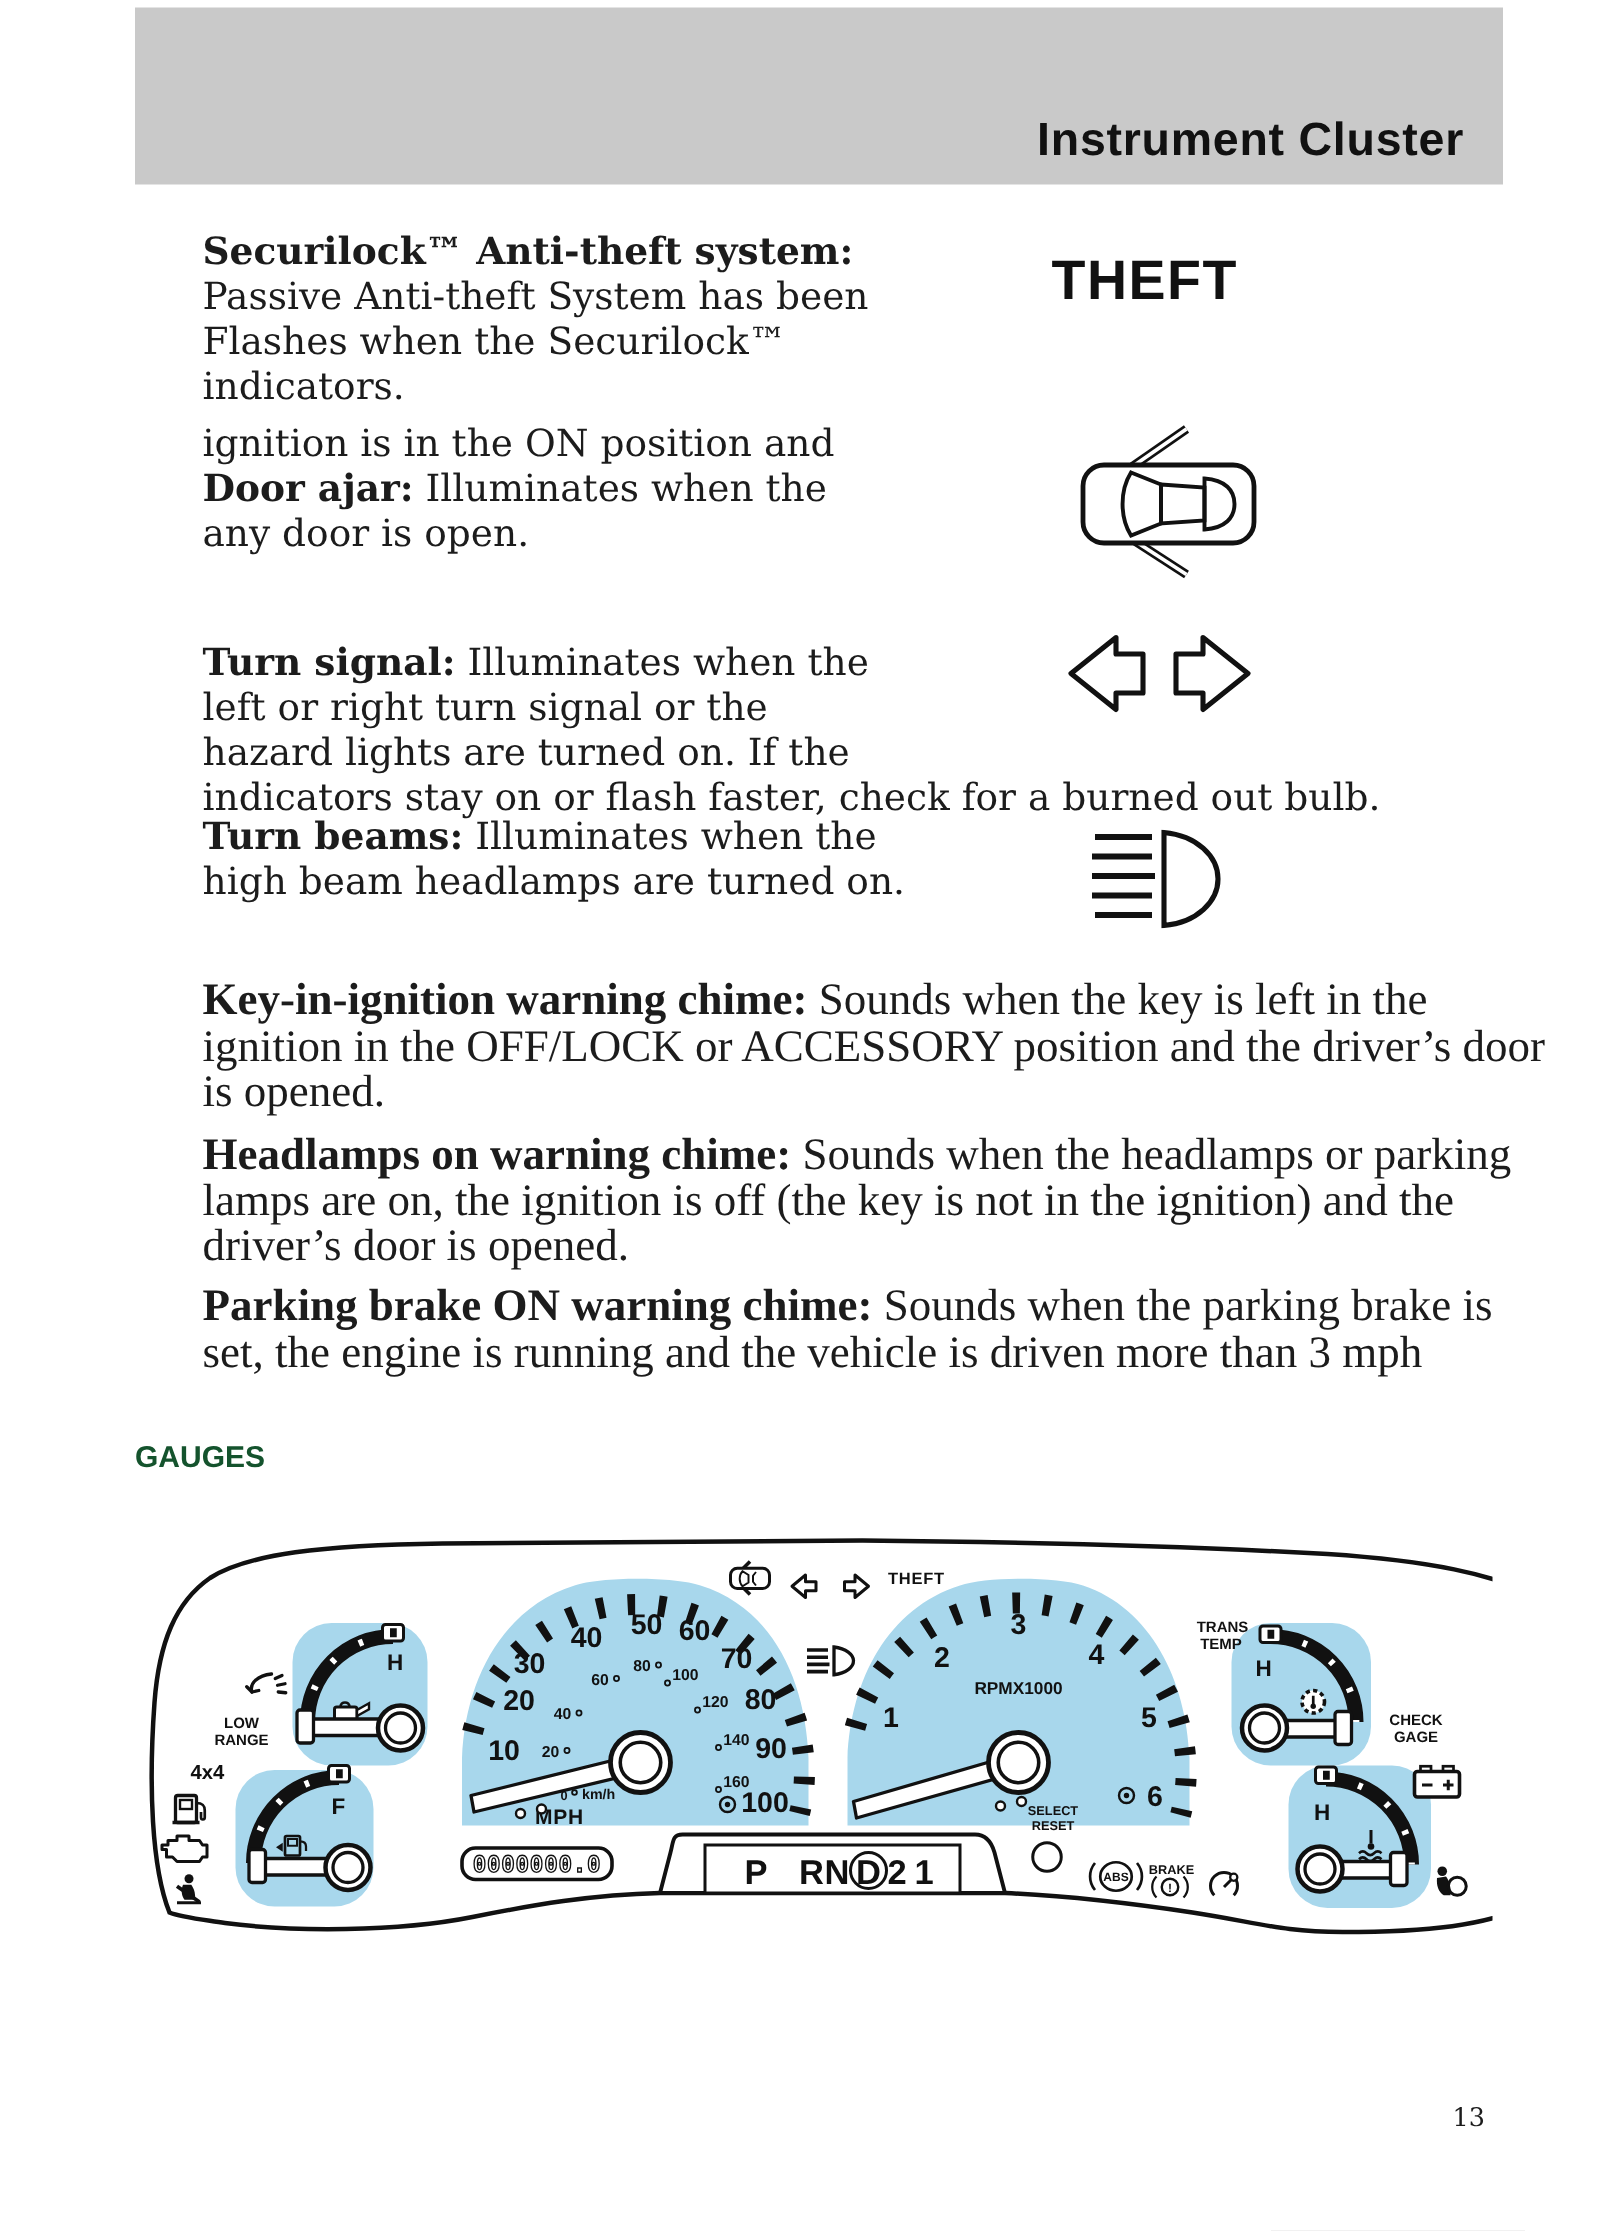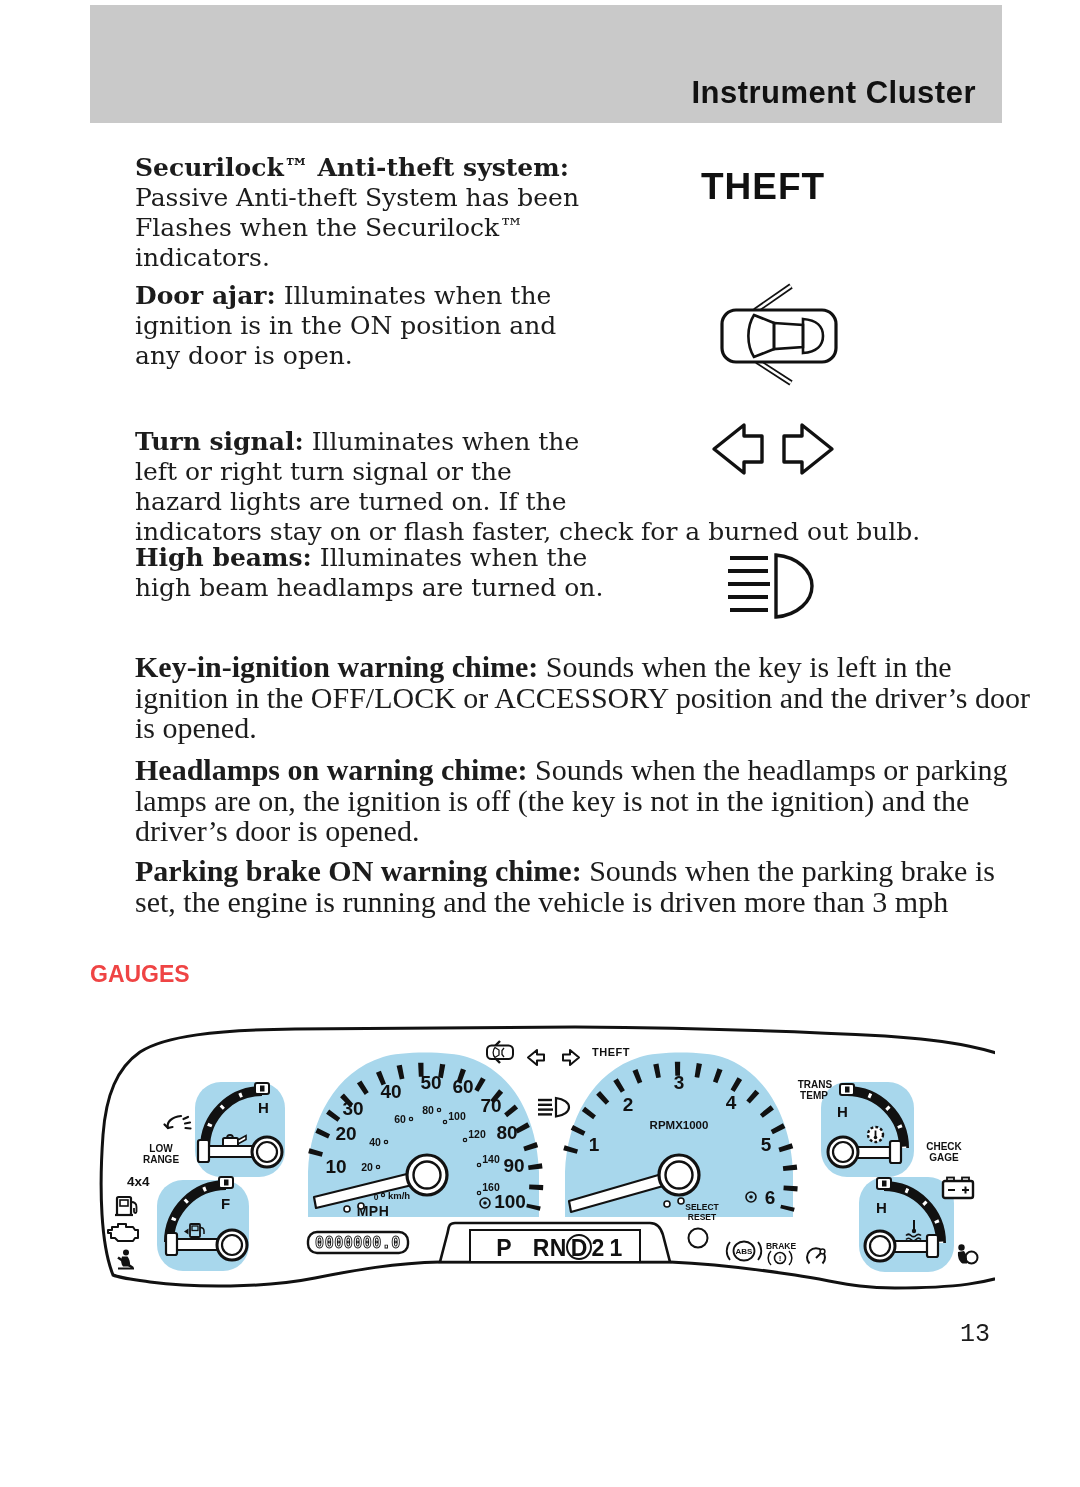--- a/index.html
+++ b/index.html
@@ -12,22 +12,22 @@
 
   .para { position:absolute; left:90px; }
   .s1 { font-size:25px; line-height:30px; }
   .s2 { font-family:Liberation Serif, serif; font-size:30px; line-height:30.5px; }
   .line { white-space:nowrap;margin-left:45px; }
   .lead { font-weight:bold; }
 
   .theft-big { position:absolute; left:701px; top:166px; font-family:"Liberation Sans", sans-serif;
                font-weight:bold; font-size:37px; letter-spacing:1px; color:#111; }
   .gauges-h { position:absolute; left:90px; top:961px; font-family:"Liberation Sans", sans-serif;
-              font-weight:bold; font-size:23px; color:#ef4444; }
-  .pageno { position:absolute; left:880px; top:1320px; width:110px; text-align:right; font-size:25px;font-family:Liberation Mono, monospace; }
+              font-weight:bold; font-size:20px; color:#14532d; }
+  .pageno { position:absolute; left:880px; top:1402px; width:110px; text-align:right; font-size:17px; }
 
   .abspos { position:absolute; }
   svg { display:block; }
   svg text { font-family:"Liberation Sans", sans-serif; fill:#111; }
   .n19 { font-size:19px; font-weight:bold; }
   .n10 { font-size:10.5px; font-weight:bold; }
   .lab10 { font-size:10px; font-weight:bold; }
   .lab15 { font-size:15px; font-weight:bold; }
   .lab14 { font-size:13.5px; font-weight:bold; }
   .lab11 { font-size:11px; font-weight:bold; letter-spacing:.5px; }
@@ -51,22 +51,22 @@
 
   <div class="para s1" style="top:153px">
     <div class="line lead">Securilock™ Anti-theft system:</div>
     <div class="line">Passive Anti-theft System has been</div>
     <div class="line">Flashes when the Securilock™</div>
     <div class="line">indicators.</div>
   </div>
   <div class="theft-big">THEFT</div>
 
   <div class="para s1" style="top:281px">
+    <div class="line">ignition is in the ON position and</div>
     <div class="line"><span class="lead">Door ajar:</span><span> Illuminates when the</span></div>
-    <div class="line">ignition is in the ON position and</div>
     <div class="line">any door is open.</div>
   </div>
 
   <svg class="abspos" style="left:718px;top:282px" width="120" height="104" viewBox="0 0 120 104">
     <g fill="none" stroke="#111">
       <line x1="37" y1="29" x2="73" y2="4" stroke-width="6"></line>
       <line x1="37" y1="29" x2="73" y2="4" stroke="#fff" stroke-width="2.5"></line>
       <line x1="39" y1="79" x2="73" y2="101" stroke-width="6"></line>
       <line x1="39" y1="79" x2="73" y2="101" stroke="#fff" stroke-width="2.5"></line>
       <rect x="4" y="28" width="114" height="52" rx="14" fill="#fff" stroke-width="3.2"></rect>
@@ -84,21 +84,21 @@
   </div>
 
   <svg class="abspos" style="left:711px;top:422px" width="54" height="54" viewBox="0 0 54 54">
     <path d="M 33,3 L 3,27 L 33,51 L 33,40 L 51,40 L 51,14 L 33,14 Z" fill="#fff" stroke="#111" stroke-width="3.4" stroke-linejoin="round"></path>
   </svg>
   <svg class="abspos" style="left:781px;top:422px" width="54" height="54" viewBox="0 0 54 54">
     <path d="M 21,3 L 51,27 L 21,51 L 21,40 L 3,40 L 3,14 L 21,14 Z" fill="#fff" stroke="#111" stroke-width="3.4" stroke-linejoin="round"></path>
   </svg>
 
   <div class="para s1" style="top:543px">
-    <div class="line"><span class="lead">High beams:</span><span> Illuminates when the</span></div>
+    <div class="line"><span class="lead">Turn beams:</span><span> Illuminates when the</span></div>
     <div class="line">high beam headlamps are turned on.</div>
   </div>
 
   <svg class="abspos" style="left:726px;top:553px" width="95" height="66" viewBox="0 0 95 66">
     <g stroke="#111" stroke-width="4" fill="none">
       <line x1="4" y1="5" x2="42" y2="5"></line>
       <line x1="2" y1="18" x2="42" y2="18"></line>
       <line x1="2" y1="31" x2="44" y2="31"></line>
       <line x1="2" y1="44" x2="42" y2="44"></line>
       <line x1="4" y1="57" x2="42" y2="57"></line>

